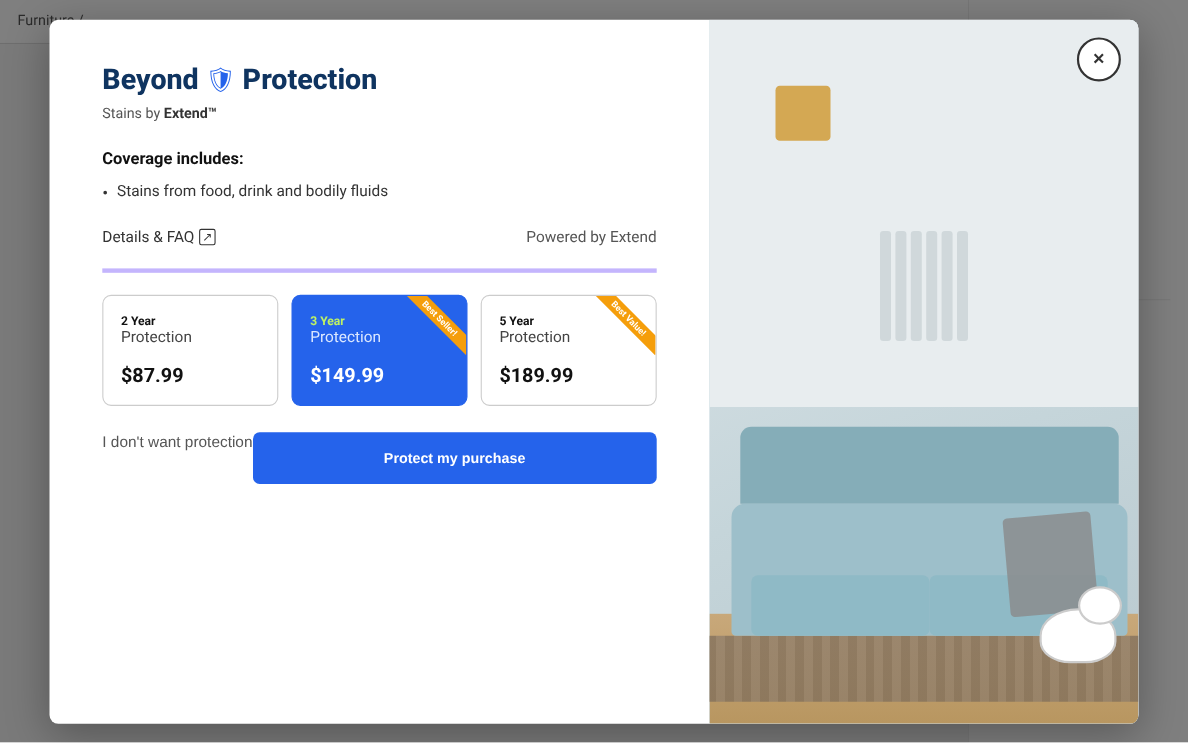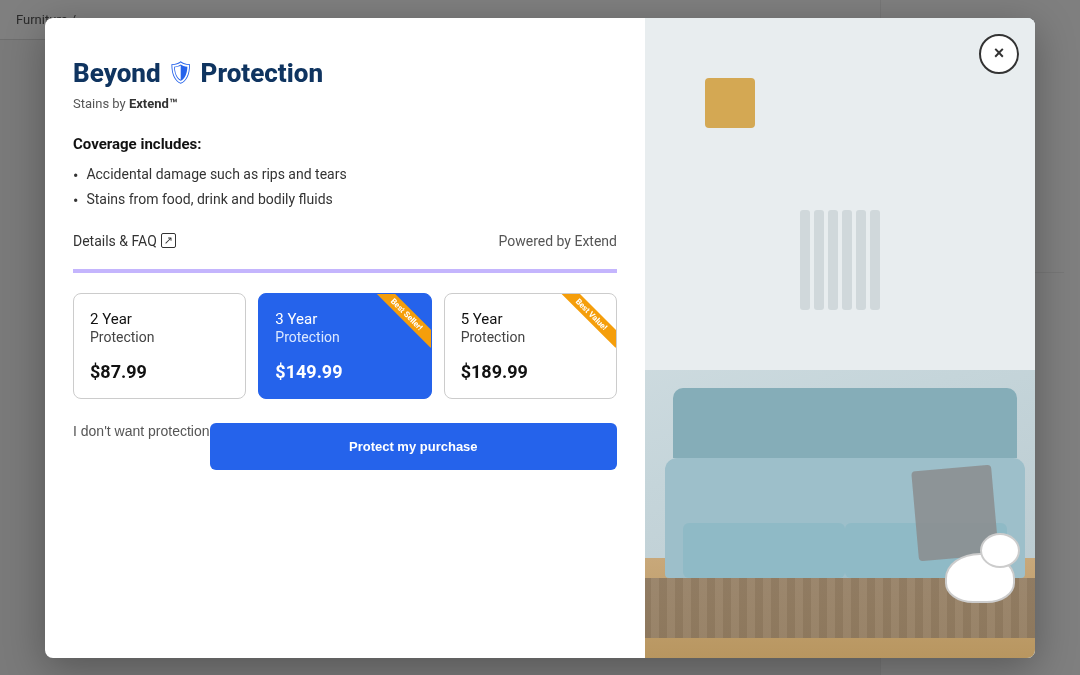--- a/index.html
+++ b/index.html
@@ -44,21 +44,21 @@
       width: 990px;
       height: 640px;
       display: flex;
       overflow: hidden;
       box-shadow: 0 10px 40px rgba(0,0,0,0.3);
     }
 
     
     .modal-left {
       flex: 0 0 600px;
-      padding: 40px 28px;
+      padding: 40px 48px;
       display: flex;
       flex-direction: column;
       overflow-y: auto;
     }
 
     
     .modal-right {
       flex: 1;
       position: relative;
       overflow: hidden;
@@ -200,28 +200,28 @@
       background: white;
     }
 
     .plan-card.selected {
       border-color: #2563eb;
       background: #2563eb;
       color: white;
     }
 
     .plan-years {
-      font-size: 15px;
-      font-weight: 400;
+      font-size: 11px;
+      font-weight: 700;
       color: #111;
       line-height: 1.3;
     }
 
     .plan-card.selected .plan-years {
-      color: #ffffff;
+      color: #bef264;
     }
 
     .plan-type {
       font-size: 14px;
       color: #444;
       margin-bottom: 16px;
     }
 
     .plan-card.selected .plan-type {
       color: #dbe8ff;
@@ -506,21 +506,20 @@
       <span class="logo-text">Protection</span>
     </div>
 
     <div class="powered-by">
       <span>Stains by </span><strong>Extend™</strong>
     </div>
 
 
     <p class="coverage-title">Coverage includes:</p>
     <ul class="coverage-list">
-      <li>Accidental damage such as rips and tears</li>
       <li>Stains from food, drink and bodily fluids</li>
     </ul>
 
     <div class="details-row">
       <a class="details-link" href="#">
         <span>Details &amp; FAQ</span>
         <span class="ext-icon">↗</span>
       </a>
       <span class="powered-extend">Powered by Extend</span>
     </div>

